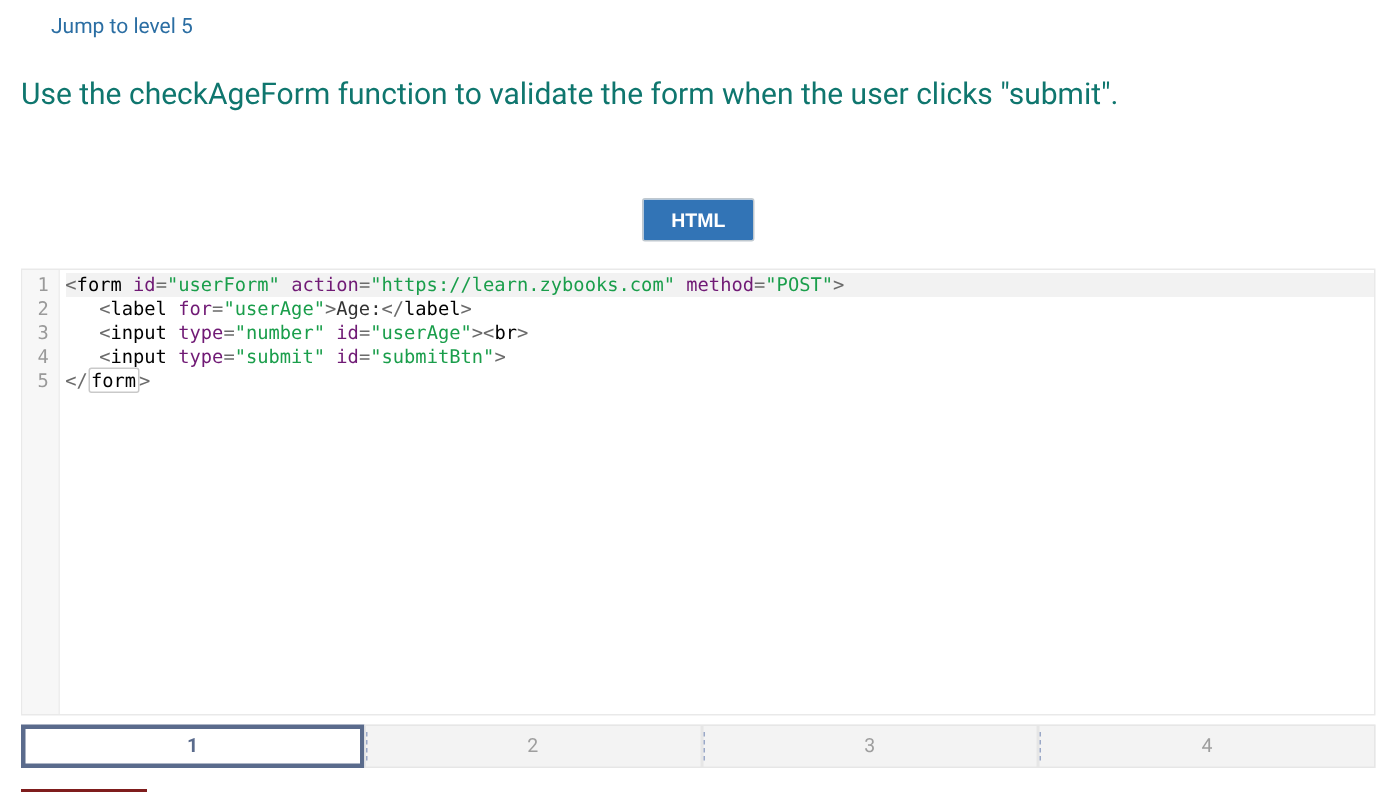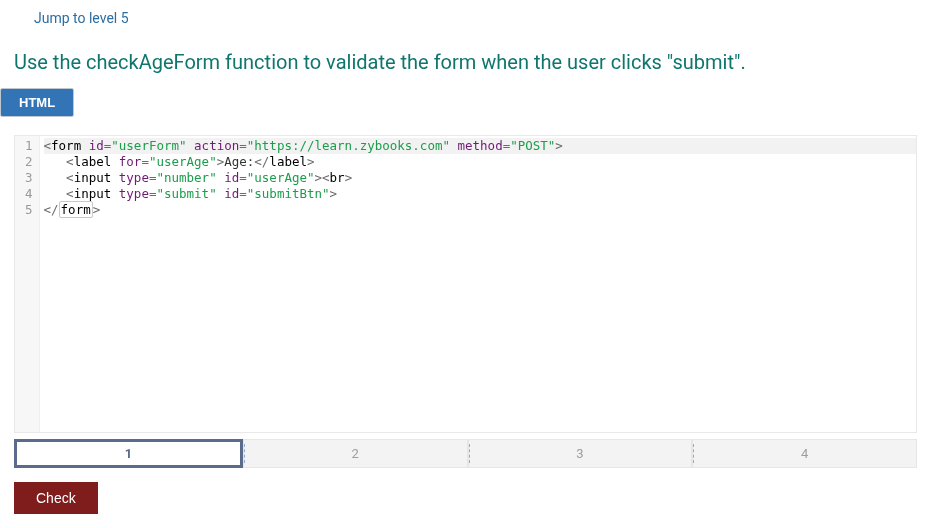--- a/index.html
+++ b/index.html
@@ -16,22 +16,23 @@
     padding: 10px 0 10px 34px;
     cursor: pointer;
   }
   .prompt {
     color: #0f766e;
     font-size: 20px;
     padding: 14px 0 14px 14px;
   }
   .tabs {
     display: flex;
-    justify-content: flex-start;
+    justify-content: center;
     margin-bottom: 18px;
+    margin-top: 44px;
   }
   .tab-group {
     display: inline-flex;
     border: 1px solid #bfc8cf;
     border-radius: 2px;
     overflow: hidden;
   }
   .tab {
     padding: 6px 18px;
     font-size: 13px;

